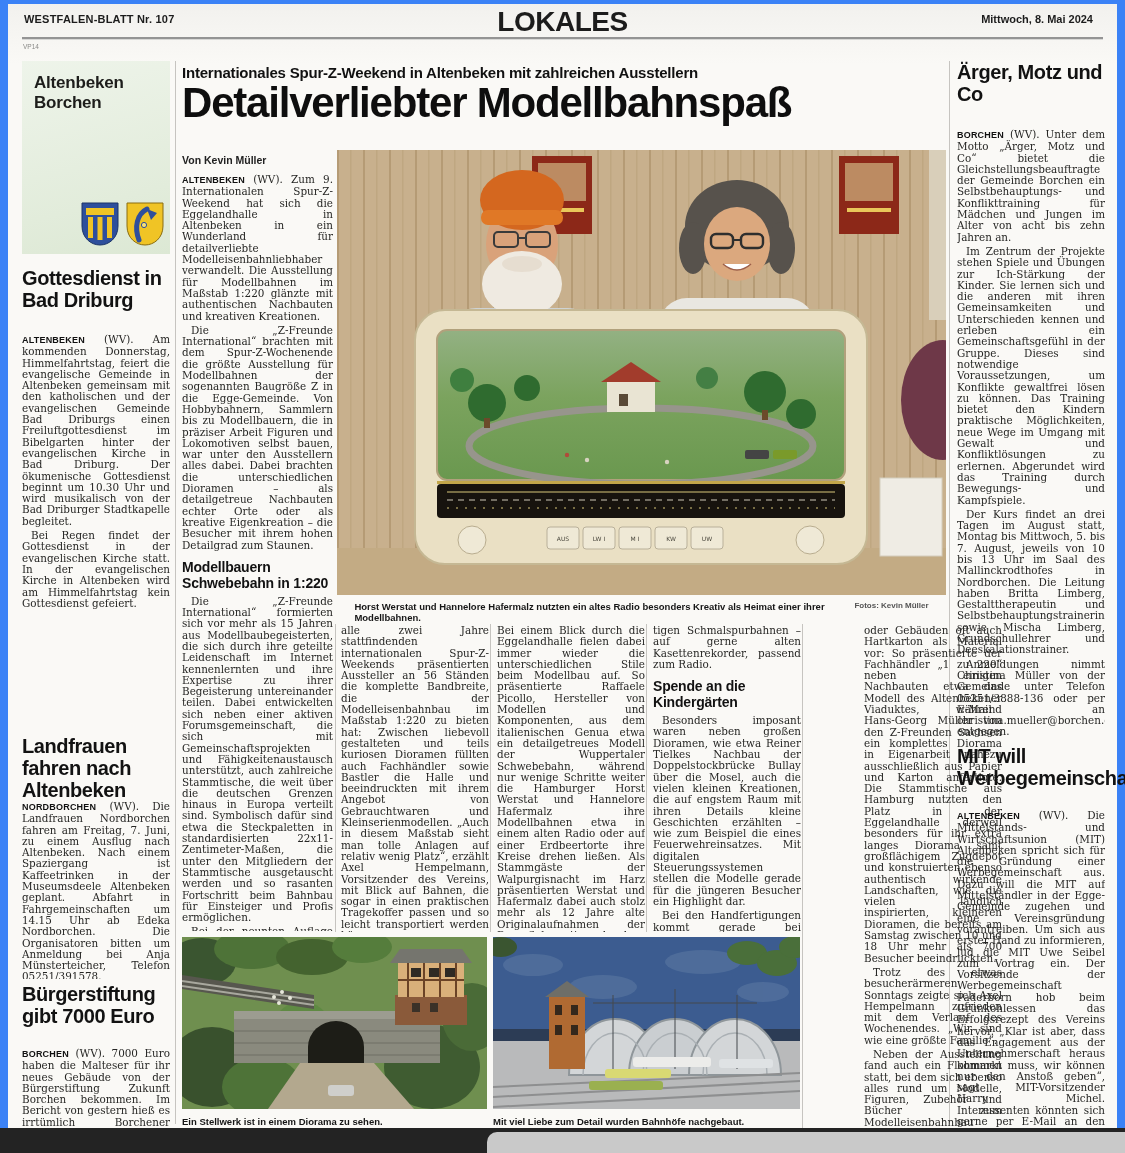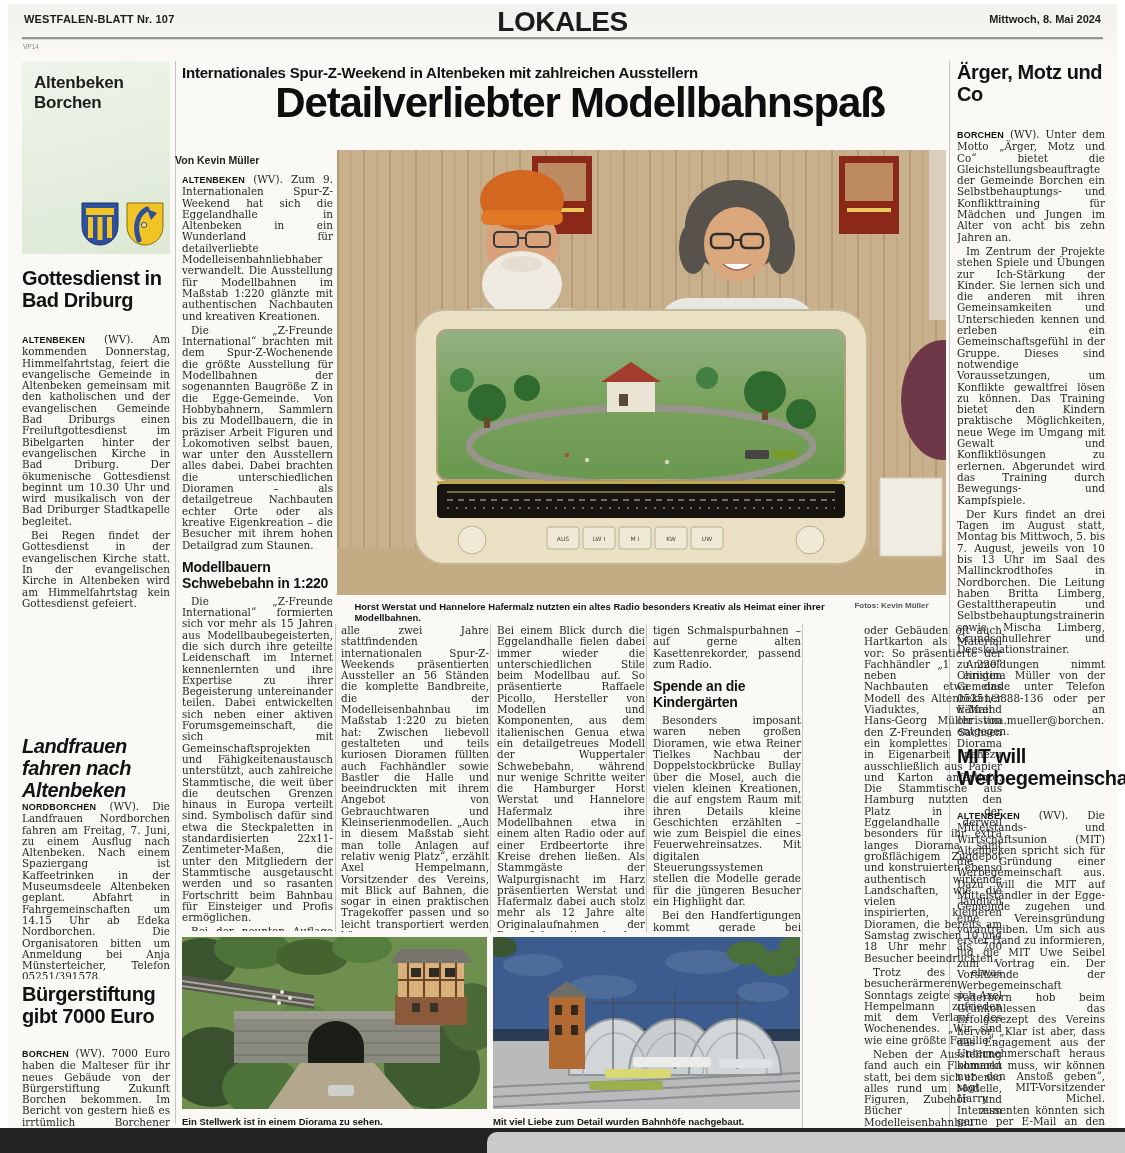--- a/index.html
+++ b/index.html
@@ -1,16 +1,16 @@
 <!DOCTYPE html>
 <html lang="de"><head>
 <meta charset="utf-8">
 <style>
   html,body{margin:0;padding:0;background:#181818;}
-  #screen{position:relative;width:1125px;height:1153px;background:#ffffff;overflow:hidden;
+  #screen{position:relative;width:1125px;height:1153px;background:#3b82f6;overflow:hidden;
           font-family:"Liberation Sans",sans-serif;color:#1c1c1c;}
   .abs{position:absolute;}
   .page{position:absolute;left:8px;top:4px;width:1109px;height:1124px;
         background:linear-gradient(180deg,#f2f1ee 0,#faf9f6 60px,#faf9f6 100%);}
   .paper-name{font-size:11px;font-weight:700;letter-spacing:.2px;}
   .section-title{font-size:28px;font-weight:700;letter-spacing:-.5px;text-align:center;}
   .page-date{font-size:11px;font-weight:700;}
   .hrule{height:2px;background:#949494;border-bottom:1px solid #d8d8d6;}
   .pcode{font-size:6.5px;color:#8a8a88;}
   .vrule{position:absolute;width:1px;background:#c6c4c0;}
@@ -36,21 +36,21 @@
         border-radius:10px 0 0 0;}
 </style>
 </head>
 <body>
 
 <div id="screen">
   <div class="page">
 
     <div class="abs paper-name" style="left:16px;top:9px;">WESTFALEN-BLATT Nr. 107</div>
     <div class="abs section-title" style="left:0;right:0;top:2px;">LOKALES</div>
-    <div class="abs page-date" style="right:16px;top:9px;">Mittwoch, 8. Mai 2024</div>
+    <div class="abs page-date" style="right:24px;top:9px;">Mittwoch, 8. Mai 2024</div>
     <div class="abs hrule" style="left:14px;right:14px;top:33px;"></div>
     <div class="abs pcode" style="left:15px;top:39px;">VP14</div>
 
     <div class="vrule" style="left:167px;top:57px;height:1063px;"></div>
     <div class="vrule" style="left:941px;top:57px;height:1063px;"></div>
     <div class="vrule" style="left:327px;top:620px;height:308px;"></div>
     <div class="vrule" style="left:482px;top:620px;height:308px;"></div>
     <div class="vrule" style="left:638px;top:620px;height:308px;"></div>
     <div class="vrule" style="left:794px;top:620px;height:507px;"></div>
 
@@ -75,33 +75,33 @@
         </svg>
       </div>
     </div>
 
     <div class="abs headline-s" style="left:14px;top:263px;width:148px;">Gottesdienst in Bad Driburg</div>
     <div class="abs body-col" style="left:14px;top:330px;width:148px;height:396px;">
       <p><b class="dateline">ALTENBEKEN</b> <span>(WV). Am kommenden Donnerstag, Himmelfahrtstag, feiert die evangelische Gemeinde in Altenbeken gemeinsam mit den katholischen und der evangelischen Gemeinde Bad Driburgs einen Freiluftgottesdienst im Bibelgarten hinter der evangelischen Kirche in Bad Driburg. Der ökumenische Gottesdienst beginnt um 10.30 Uhr und wird musikalisch von der Bad Driburger Stadtkapelle begleitet.</span></p>
       <p class="ind">Bei Regen findet der Gottesdienst in der evangelischen Kirche statt. In der evangelischen Kirche in Altenbeken wird am Himmelfahrtstag kein Gottesdienst gefeiert.</p>
     </div>
 
-    <div class="abs headline-s" style="left:14px;top:731px;width:148px;font-style:italic;">Landfrauen fahren nach Altenbeken</div>
+    <div class="abs headline-s" style="left:14px;top:731px;width:148px;">Landfrauen fahren nach Altenbeken</div>
     <div class="abs body-col" style="left:14px;top:797px;width:148px;height:178px;">
       <p><b class="dateline">NORDBORCHEN</b> <span>(WV). Die Landfrauen Nordborchen fahren am Freitag, 7. Juni, zu einem Ausflug nach Altenbeken. Nach einem Spaziergang ist Kaffeetrinken in der Museumsdeele Altenbeken geplant. Abfahrt in Fahrgemeinschaften um 14.15 Uhr ab Edeka Nordborchen. Die Organisatoren bitten um Anmeldung bei Anja Münsterteicher, Telefon 05251/391578.</span></p>
     </div>
 
     <div class="abs headline-s" style="left:14px;top:979px;width:148px;">Bürgerstiftung gibt 7000 Euro</div>
     <div class="abs body-col" style="left:14px;top:1044px;width:148px;height:84px;">
       <p><b class="dateline">BORCHEN</b> <span>(WV). 7000 Euro haben die Malteser für ihr neues Gebäude von der Bürgerstiftung Zukunft Borchen bekommen. Im Bericht von gestern hieß es irrtümlich Borchener Zukunftshilfe.</span></p>
     </div>
 
     <div class="abs kicker" style="left:174px;top:60px;width:764px;">Internationales Spur-Z-Weekend in Altenbeken mit zahlreichen Ausstellern</div>
-    <div class="abs headline-xl" style="left:190px;top:76px;width:764px;text-align:center;">Detailverliebter Modellbahnspaß</div>
-    <div class="abs byline" style="left:167px;top:150px;">Von Kevin Müller</div>
+    <div class="abs headline-xl" style="left:174px;top:76px;width:764px;">Detailverliebter Modellbahnspaß</div>
+    <div class="abs byline" style="left:174px;top:150px;">Von Kevin Müller</div>
 
     <div class="abs body-col" style="left:174px;top:170px;width:151px;height:757px;">
       <p><b class="dateline">ALTENBEKEN</b> <span>(WV). Zum 9. Internationalen Spur-Z-Weekend hat sich die Eggelandhalle in Altenbeken in ein Wunderland für detailverliebte Modelleisenbahnliebhaber verwandelt. Die Ausstellung für Modellbahnen im Maßstab 1:220 glänzte mit authentischen Nachbauten und kreativen Kreationen.</span></p>
       <p class="ind">Die „Z-Freunde International“ brachten mit dem Spur-Z-Wochenende die größte Ausstellung für Modellbahnen der sogenannten Baugröße Z in die Egge-Gemeinde. Von Hobbybahnern, Sammlern bis zu Modellbauern, die in präziser Arbeit Figuren und Lokomotiven selbst bauen, war unter den Ausstellern alles dabei. Dabei brachten die unterschiedlichen Dioramen – als detailgetreue Nachbauten echter Orte oder als kreative Eigenkreation – die Besucher mit ihrem hohen Detailgrad zum Staunen.</p>
       <div class="subhead">Modellbauern Schwebebahn in 1:220</div>
       <p class="ind">Die „Z-Freunde International“ formierten sich vor mehr als 15 Jahren aus Modellbaubegeisterten, die sich durch ihre geteilte Leidenschaft im Internet kennenlernten und ihre Expertise zu ihrer Begeisterung untereinander teilen. Dabei entwickelten sich neben einer aktiven Forumsgemeinschaft, die sich mit Gemeinschaftsprojekten und Fähigkeitenaustausch unterstützt, auch zahlreiche Stammtische, die weit über die deutschen Grenzen hinaus in Europa verteilt sind. Symbolisch dafür sind etwa die Steckpaletten in standardisierten 22x11-Zentimeter-Maßen, die unter den Mitgliedern der Stammtische ausgetauscht werden und so rasanten Fortschritt beim Bahnbau für Einsteiger und Profis ermöglichen.</p>
       <p class="ind">Bei der neunten Auflage des</p>
     </div>
 
     <svg class="abs photo" style="left:329px;top:146px;" width="609" height="445" viewBox="0 0 609 445">

